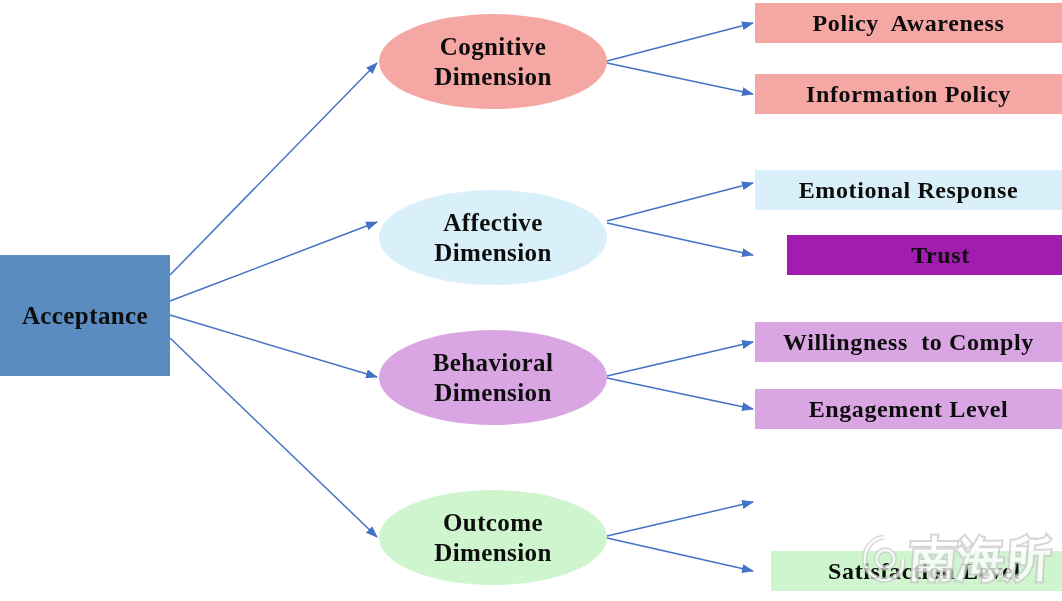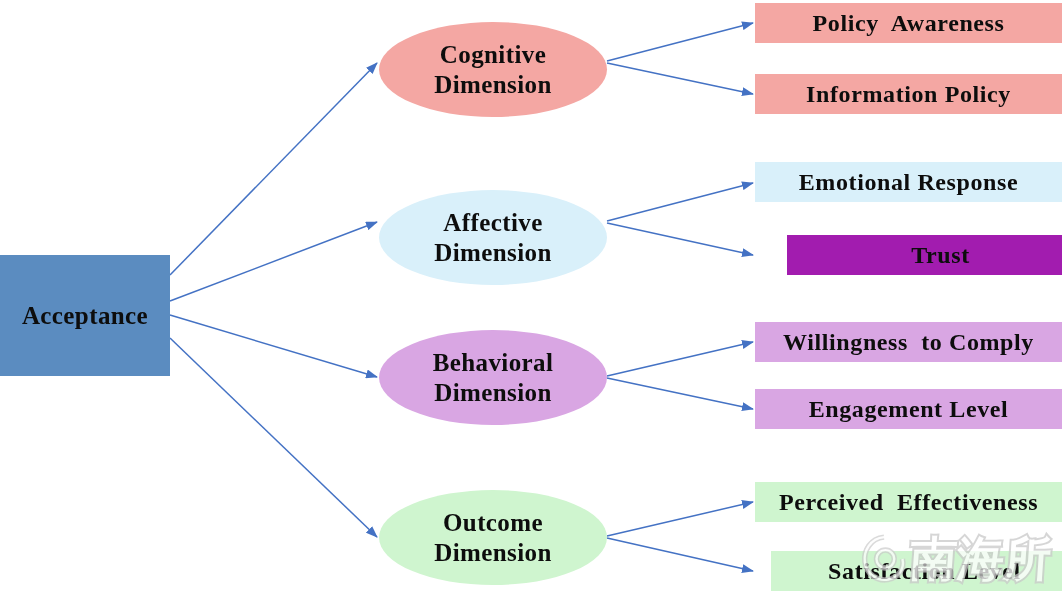--- a/index.html
+++ b/index.html
@@ -5,24 +5,24 @@
   html,body{margin:0;padding:0;}
   body{width:1062px;height:601px;background:#ffffff;overflow:hidden;position:relative;
        font-family:"Liberation Serif", serif;}
   #canvas{position:absolute;inset:0;width:1062px;height:601px;}
   #connectors{position:absolute;left:0;top:0;}
   .node{position:absolute;display:flex;align-items:center;justify-content:center;
         text-align:center;color:#0d0d0d;font-weight:bold;}
   .root{left:0px;top:255px;width:170px;height:121px;font-size:25px;letter-spacing:0.4px;}
   .ellipse{left:379px;width:228px;height:95px;border-radius:50%;font-size:25px;line-height:1.2;letter-spacing:0.4px;}
   .ellipse span{display:block;width:175px;}
-  .e0{top:22px;} .e1{top:190px;} .e2{top:330px;} .e3{top:490px;}
+  .e0{top:14px;} .e1{top:190px;} .e2{top:330px;} .e3{top:490px;}
   .leaf{left:755px;width:307px;height:40px;font-size:24px;letter-spacing:0.6px;}
   .leaf span{white-space:pre;}
-  .l0{top:3px;} .l1{top:74px;} .l2{top:162px;} .l3{top:235px;}
+  .l0{top:3px;} .l1{top:74px;} .l2{top:170px;} .l3{top:235px;}
   .l4{top:322px;} .l5{top:389px;} .l6{top:482px;} .l7{top:551px;}
   line{stroke:var(--line,#4472c4);stroke-width:1.5;}
   #watermark{position:absolute;left:858px;top:528px;width:204px;height:62px;
              display:flex;align-items:center;opacity:0.75;pointer-events:none;}
   .wm-stack{position:relative;transform:skewX(-4deg);white-space:nowrap;
             font-size:47px;font-weight:bold;line-height:1;}
   .wm-under{color:rgba(255,255,255,0);-webkit-text-stroke:4px #c9c9c9;}
   .wm-over{position:absolute;left:0;top:0;color:#ffffff;-webkit-text-stroke:0;}
 </style>
 </head>
@@ -78,23 +78,20 @@
   </div>
   <div class="node leaf l3" style="background-color: #a21caf; margin-left: 32px;">
     <span>Trust</span>
   </div>
   <div class="node leaf l4" style="background-color: rgb(217, 166, 227);">
     <span>Willingness  to Comply</span>
   </div>
   <div class="node leaf l5" style="background-color: rgb(217, 166, 227);">
     <span>Engagement Level</span>
   </div>
-  <div class="node leaf l6" style="background-color: rgb(207, 245, 207);">
-    <span>Perceived  Effectiveness</span>
-  </div>
   <div class="node leaf l7" style="background-color: rgb(207, 245, 207); margin-left: 16px;">
     <span>Satisfaction Level</span>
   </div>
 
   <div id="watermark">
     <svg width="52" height="56" viewBox="0 0 76 80">
       <g fill="none" stroke="#c9c9c9" stroke-width="8" opacity="0.9">
         <path d="M38 8 C18 10 8 28 10 44 C12 62 28 73 44 70 C60 67 68 54 65 40"></path>
         <circle cx="40" cy="40" r="13"></circle>
       </g>

